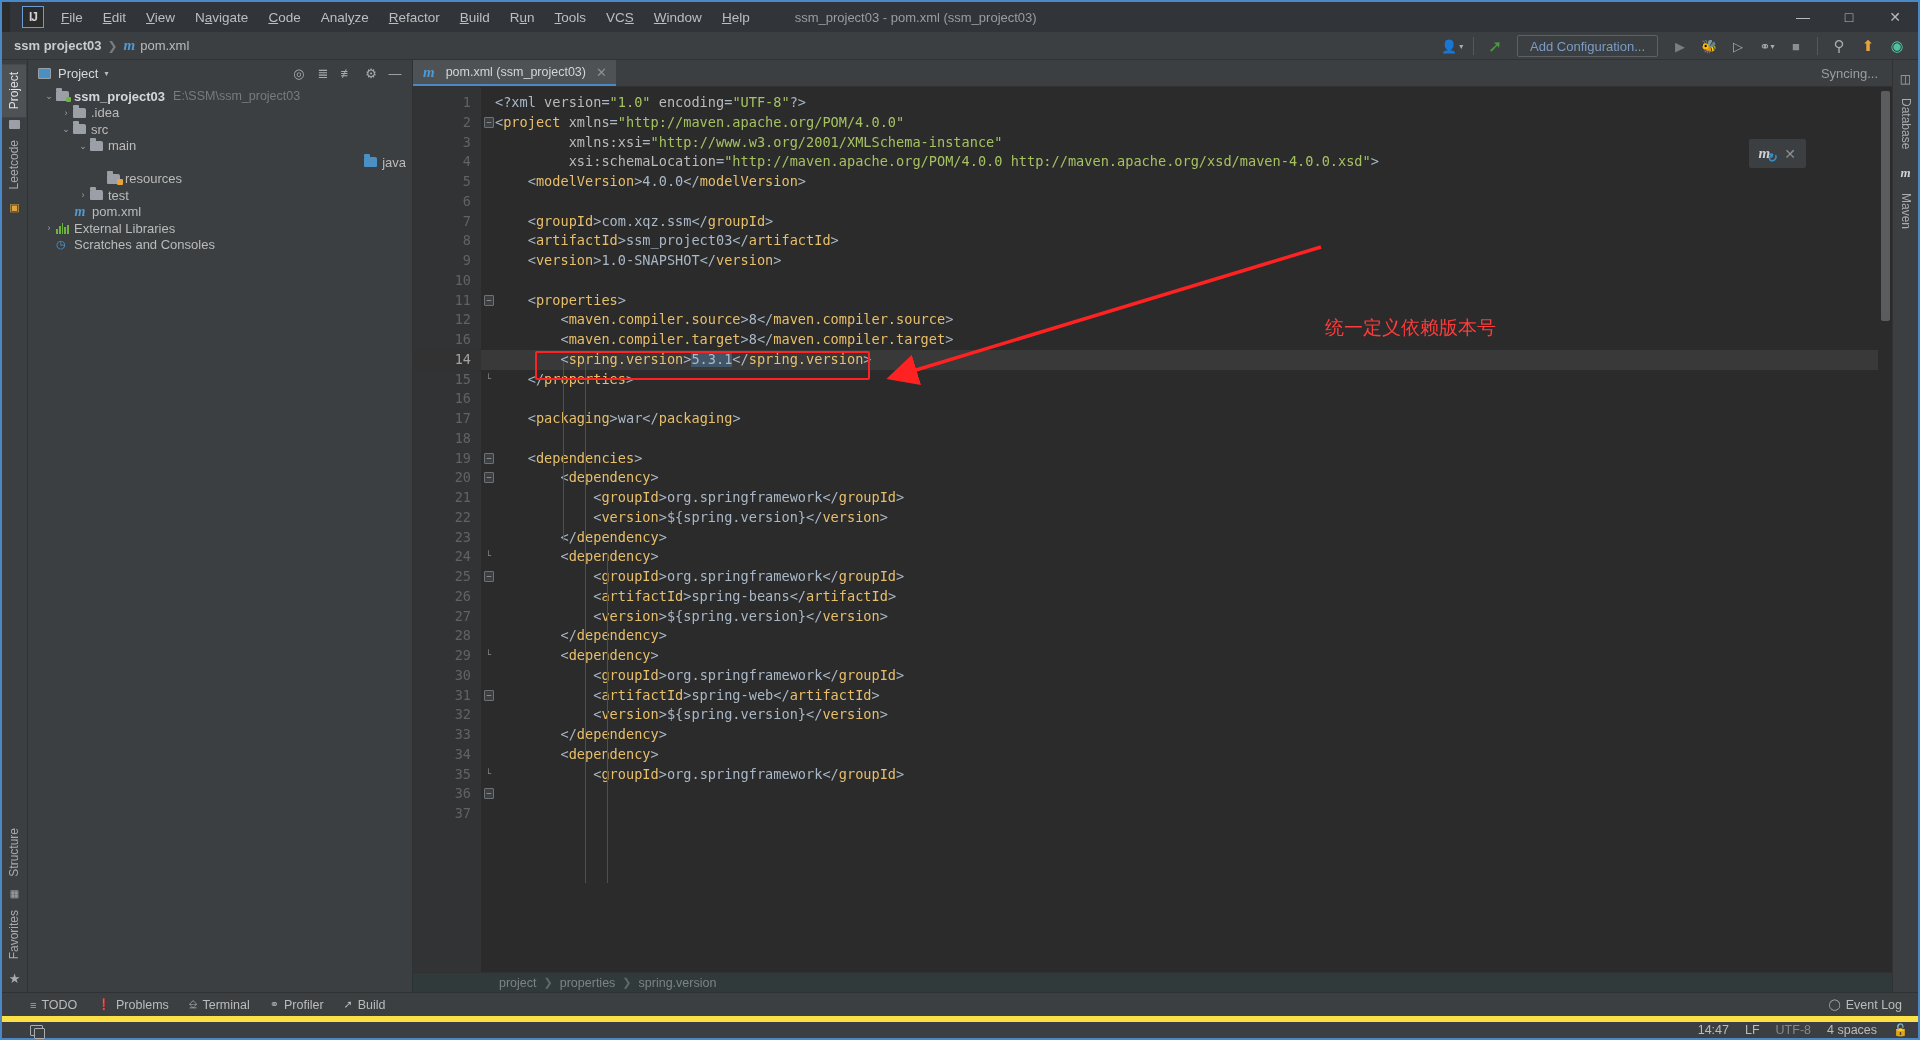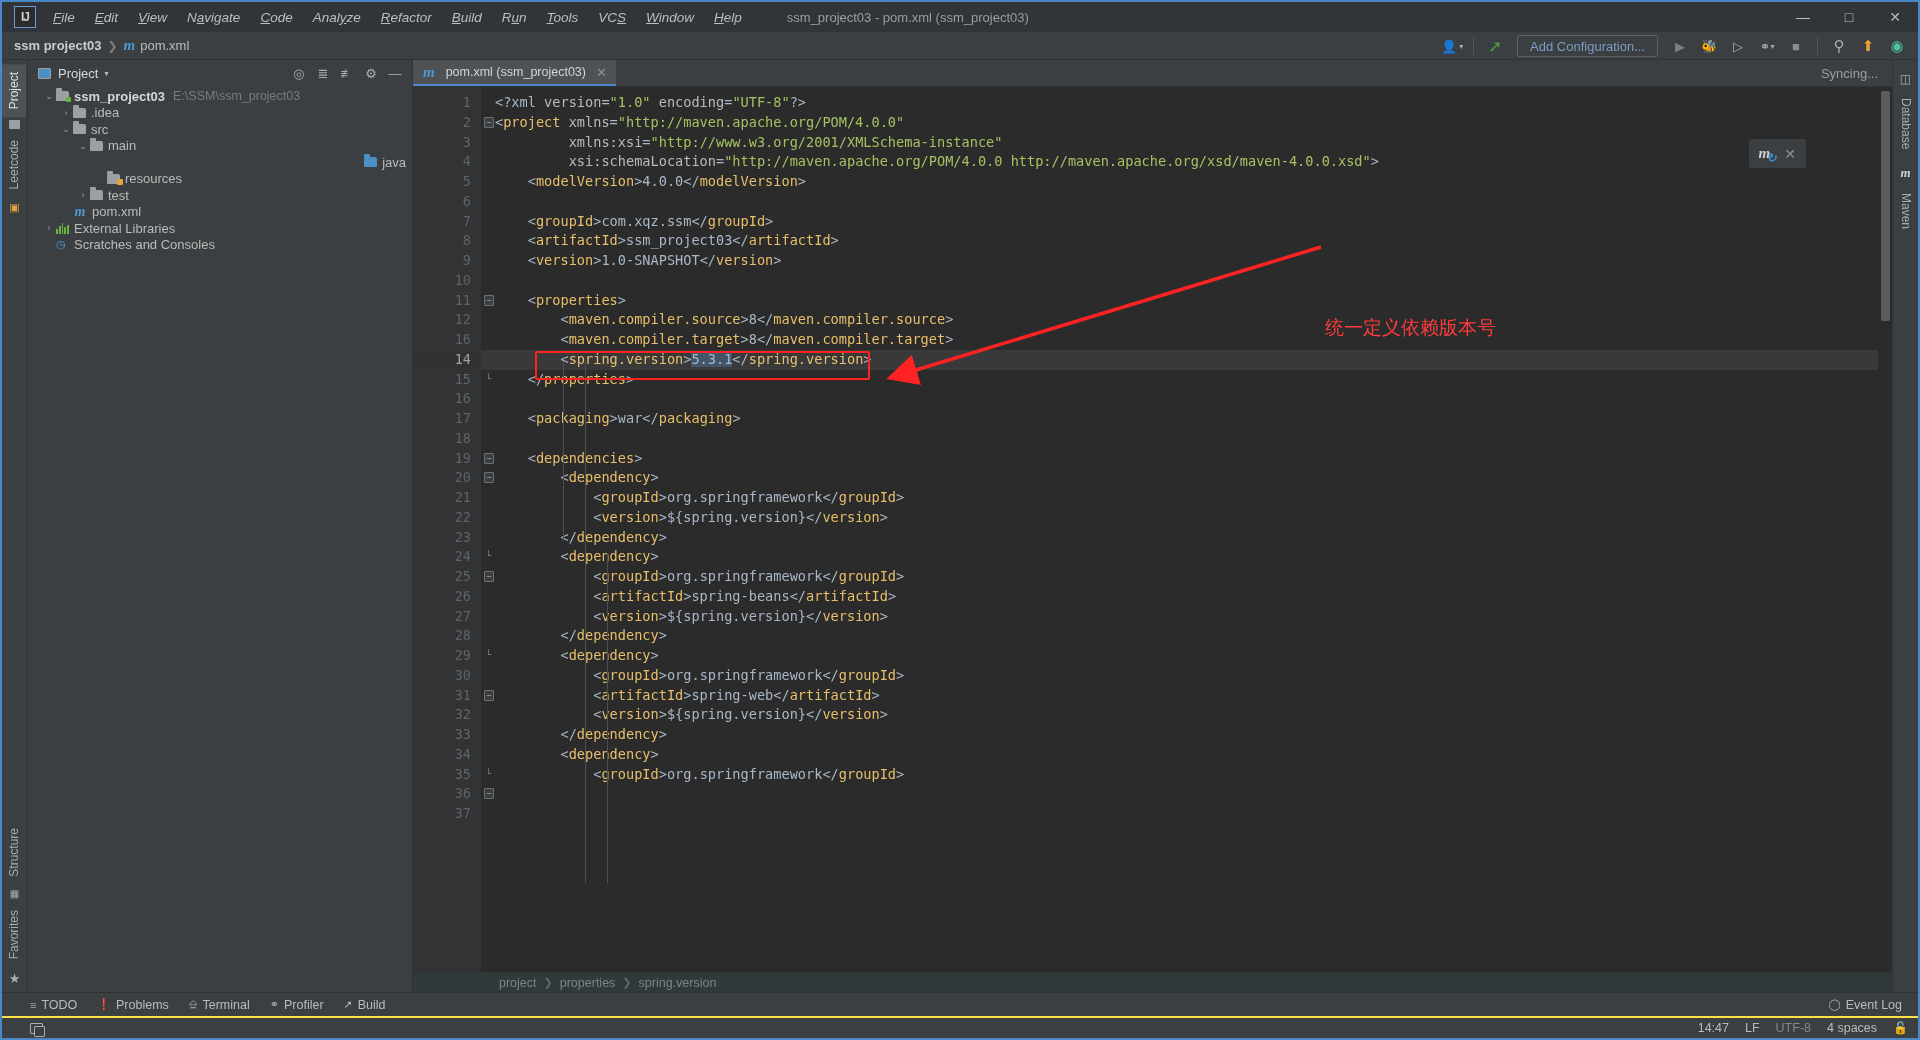--- a/index.html
+++ b/index.html
@@ -16,32 +16,33 @@
     border: 2px solid #4a88c7;
     display: flex; flex-direction: column;
   }
 
   
   .titlebar {
     height: 30px; background: #31353a;
     display: flex; align-items: center;
     flex: 0 0 30px;
     position: relative;
+    margin-left: 8px;
   }
   .ij-logo {
     width: 22px; height: 22px; margin: 0 8px 0 12px;
     border: 1px solid #6b9bd2; background: #2b2b2b;
     color: #cfd2d6; font-size: 12px; font-weight: bold;
     display: flex; align-items: center; justify-content: center;
     letter-spacing: -1px;
   }
   .menu { display: flex; align-items: center; gap: 2px; }
   .menu-item {
     padding: 4px 9px; font-size: 13.5px; color: #bcbec0;
-    cursor: default; white-space: nowrap; font-style: italic;
+    cursor: default; white-space: nowrap;
   }
   .menu-item u { text-decoration: underline; }
   .win-title {
     font-size: 13px; color: #9a9da1; margin-left: 36px; white-space: nowrap;
   }
   .win-ctrls {
     position: absolute; right: 0; top: 0; height: 30px;
     display: flex; align-items: center;
   }
   .win-btn {
@@ -284,21 +285,21 @@
     height: 24px; background: #3c3f41; display: flex; align-items: center;
     padding-left: 28px; gap: 20px; flex: 0 0 24px;
     border-top: 1px solid #2f3133;
   }
   .tw { display: flex; align-items: center; gap: 5px; font-size: 12.5px; color: #bbbbbb; }
   .tw-ic { font-size: 11px; color: #a9acb0; }
   .tw-right { margin-left: auto; display: flex; align-items: center; gap: 6px; padding-right: 16px;}
 
   .statusbar {
     height: 22px; background: #3c3f41; display: flex; align-items: center;
-    padding: 0 10px 0 28px; flex: 0 0 22px; border-top: 2px solid #fde047;
+    padding: 0 10px 0 28px; flex: 0 0 22px; border-top: 6px solid #fde047;
   }
   .sb-left { display: flex; align-items: center; }
   .sb-right { margin-left: auto; display: flex; align-items: center; gap: 16px; }
   .sb-item { font-size: 12.5px; color: #bbbbbb; }
   .sb-item.dim { color: #86898c; }
   .lock-ic { color: #b9bcc0; font-size: 12px; }
   .stack-ic {
     width: 13px; height: 11px; border: 1.4px solid #a9acb0; border-radius: 1px;
     position: relative;
   }

